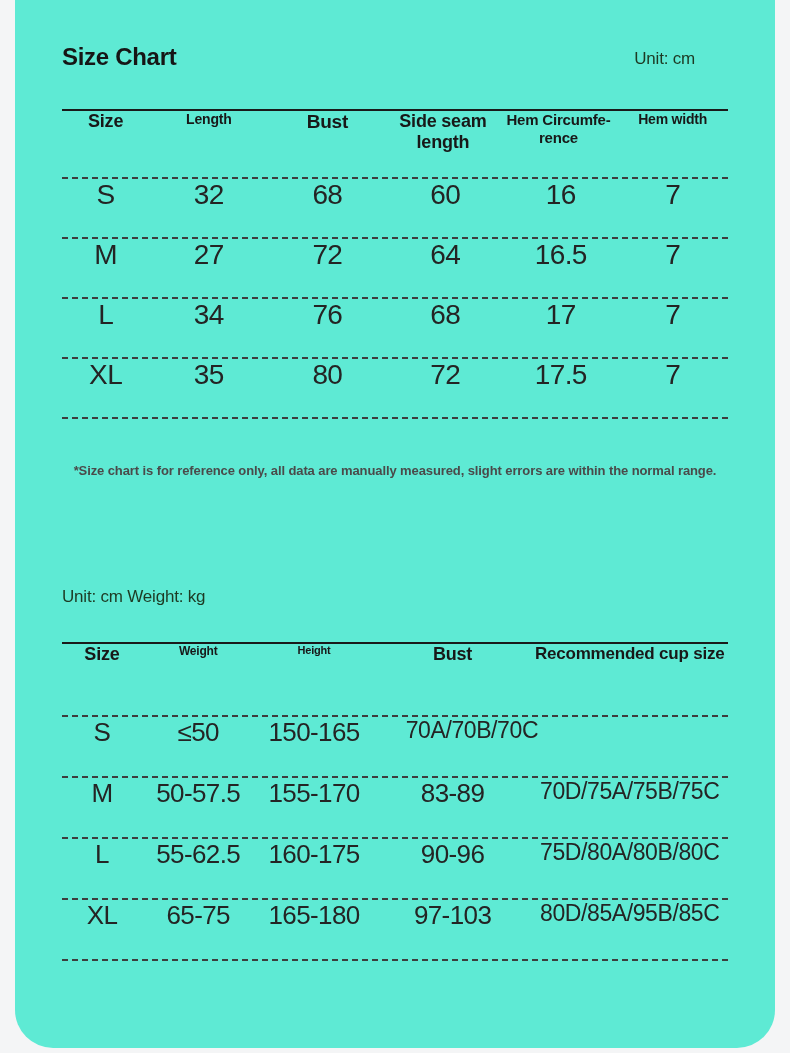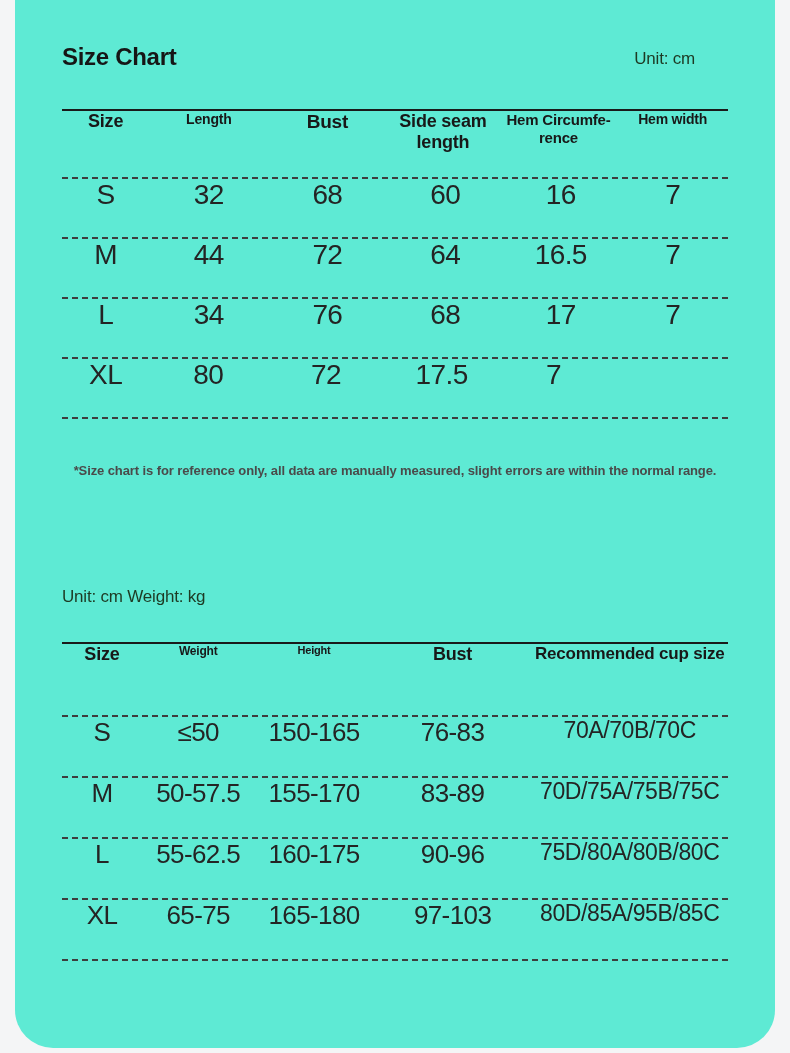--- a/index.html
+++ b/index.html
@@ -116,36 +116,37 @@
           <div class="tr">
             <div class="td data col0">S</div>
             <div class="td data col1">32</div>
             <div class="td data col2">68</div>
             <div class="td data col3">60</div>
             <div class="td data col4">16</div>
             <div class="td data col5">7</div>
           </div>
           <div class="tr">
             <div class="td data col0">M</div>
-            <div class="td data col1">44</div>
+            <div class="td data col1">27</div>
             <div class="td data col2">72</div>
             <div class="td data col3">64</div>
             <div class="td data col4">16.5</div>
             <div class="td data col5">7</div>
           </div>
           <div class="tr">
             <div class="td data col0">L</div>
             <div class="td data col1">34</div>
             <div class="td data col2">76</div>
             <div class="td data col3">68</div>
             <div class="td data col4">17</div>
             <div class="td data col5">7</div>
           </div>
           <div class="tr">
             <div class="td data col0">XL</div>
+            <div class="td data col1">35</div>
             <div class="td data col2">80</div>
             <div class="td data col3">72</div>
             <div class="td data col4">17.5</div>
             <div class="td data col5">7</div>
           </div>
         </div>
     </section>
 
     <p class="note">*Size chart is for reference only, all data are manually measured, slight errors are within the normal range.</p>
 
@@ -158,21 +159,20 @@
             <div class="td th col0">Size</div>
             <div class="td th col1">Weight</div>
             <div class="td th col2">Height</div>
             <div class="td th col3">Bust</div>
             <div class="td th col4">Recommended cup size</div>
           </div>
           <div class="tr">
             <div class="td data col0">S</div>
             <div class="td data col1">≤50</div>
             <div class="td data col2">150-165</div>
-            <div class="td data col3">76-83</div>
             <div class="td data col4">70A/70B/70C</div>
           </div>
           <div class="tr">
             <div class="td data col0">M</div>
             <div class="td data col1">50-57.5</div>
             <div class="td data col2">155-170</div>
             <div class="td data col3">83-89</div>
             <div class="td data col4">70D/75A/75B/75C</div>
           </div>
           <div class="tr">

